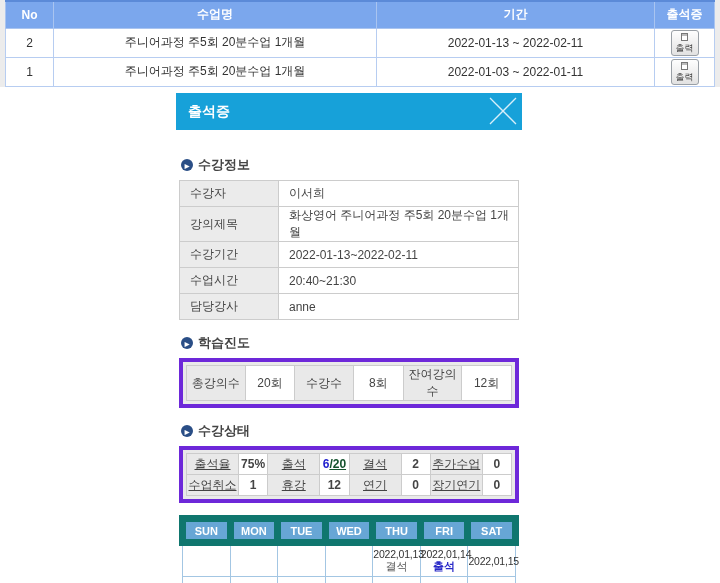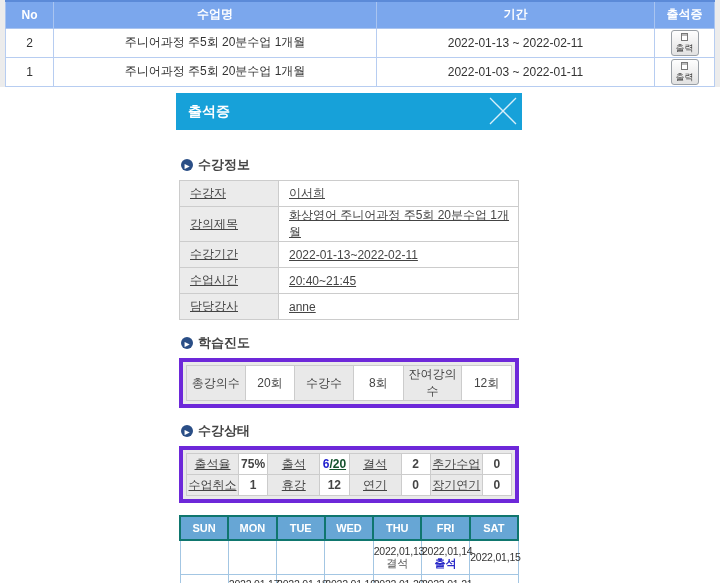--- a/index.html
+++ b/index.html
@@ -60,21 +60,21 @@
   .section-title.first { margin-top: 26px; }
   .bullet {
     width: 12px; height: 12px; border-radius: 50%;
     background: #2a4e86; color: #fff; font-size: 6px;
     display: inline-flex; align-items: center; justify-content: center;
     flex: 0 0 12px;
   }
   .info-table { width: 100%; border-collapse: collapse; }
   .info-table td {
     border: 1px solid #ccc; font-size: 12px; color: #444;
-    height: 26px; padding-left: 10px; background: #fff; text-align: left; text-decoration: underline;
+    height: 26px; padding-left: 10px; background: #fff; text-align: left;
   }
   .info-table td.lbl { background: #ebebeb; width: 99px; }
   .frame { background: #e9e9e9; border: 4px solid #6d28d9; padding: 3px; }
   .progress-table, .status-table {
     width: 100%; border-collapse: collapse; table-layout: fixed;
   }
   .progress-table td, .status-table td {
     border: 1px solid #ccc; text-align: center; font-size: 12px;
     color: #444; background: #fff;
   }
@@ -88,21 +88,21 @@
   .val-blue { color: #1c1ccd; }
   .val-red { color: #14532d; text-decoration: underline; }
   .val-purple { color: #993399; }
   .val-default { color: #333; }
   
   .calendar {
     width: 100%; border-collapse: collapse; table-layout: fixed; margin-top: 12px;
   }
   .calendar th {
     background: #67a6d5; color: #fff; font-size: 11px; font-weight: bold;
-    height: 24px; border: 2px solid #0f766e; text-align: center;
+    height: 24px; border: 7px solid #0f766e; text-align: center;
   }
   .calendar td {
     border: 1px solid #a3c6e3; height: 34px; text-align: center;
     vertical-align: middle; padding: 1px 0; background: #fff;
   }
   .cal-date { font-size: 10.5px; color: #333; letter-spacing: -0.2px; }
   .cal-status { font-size: 11px; font-weight: bold; line-height: 1.2; }
   .cal-status.absent { color: #555; font-weight: normal; }
   .cal-status.present { color: #2a2ac8; }
   .cal-status.closed { color: #e8392d; }
@@ -168,21 +168,21 @@
           <tr>
             <td class="lbl">강의제목</td>
             <td>화상영어 주니어과정 주5회 20분수업 1개월</td>
           </tr>
           <tr>
             <td class="lbl">수강기간</td>
             <td>2022-01-13~2022-02-11</td>
           </tr>
           <tr>
             <td class="lbl">수업시간</td>
-            <td>20:40~21:45</td>
+            <td>20:40~21:30</td>
           </tr>
           <tr>
             <td class="lbl">담당강사</td>
             <td>anne</td>
           </tr>
         </tbody>
     </table>
 
     <div class="section-title">
       <span class="bullet">▶</span>

